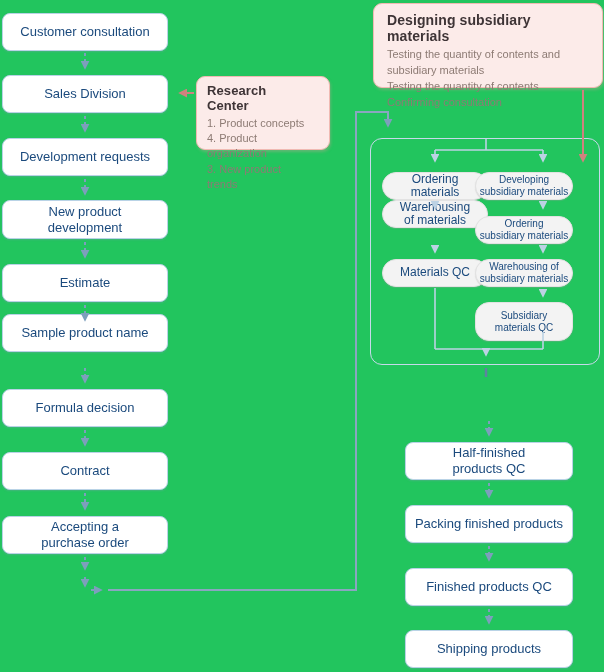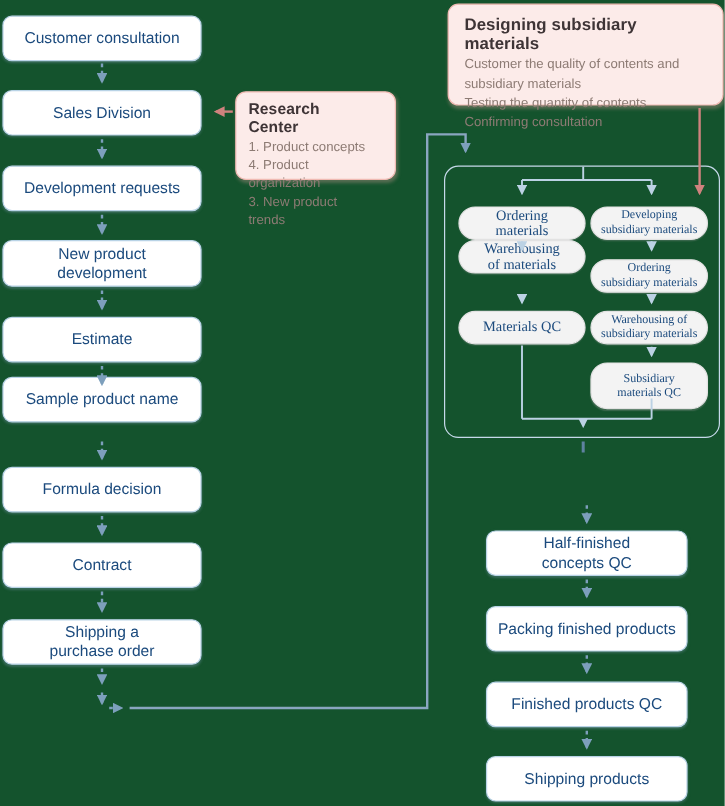--- a/index.html
+++ b/index.html
@@ -1,38 +1,38 @@
 <!DOCTYPE html>
 <html><head>
 <meta charset="utf-8">
 <style>
   html,body { margin:0; padding:0; background:#ffffff; }
   .canvas {
-    position:relative; width:604px; height:672px; background:#14532d;
+    position:relative; width:604px; height:672px; background:#22c55e;
     font-family:"Liberation Sans", sans-serif; overflow:hidden;
   }
   .wires { position:absolute; left:0; top:0; width:604px; height:672px;
     pointer-events:none; z-index:5; }
   .fbox {
     position:absolute; display:flex; align-items:center; justify-content:center;
     text-align:center; background:#ffffff; border:1px solid #b9d3e6;
     border-radius:8px; color:#1b4a7d; font-size:13px; line-height:1.22;
     white-space:pre-line; box-shadow:0 1px 2px rgba(130,155,180,.35);
     box-sizing:border-box; z-index:2;
   }
   .left-col  { left:2px;  width:166px; height:38px; }
   .right-col { left:405px; width:168px; height:38px; }
   .pill {
     position:absolute; display:flex; align-items:center; justify-content:center;
     text-align:center; background:#f3f3f3; border:1px solid #e2e2e2;
     border-radius:14px; color:#1b4a7d; white-space:pre-line;
-    box-shadow:0 1px 1px rgba(160,160,160,.3); box-sizing:border-box; z-index:3;font-family:Liberation Serif, serif;
+    box-shadow:0 1px 1px rgba(160,160,160,.3); box-sizing:border-box; z-index:3;
   }
   .lp { left:382px; width:106px; height:28px; font-size:12px; line-height:1.12; }
-  .rp { left:492px; width:98px;  height:28px; font-size:10px; line-height:1.18; }
+  .rp { left:475px; width:98px;  height:28px; font-size:10px; line-height:1.18; }
   .container-frame {
     position:absolute; left:370px; top:138px; width:230px; height:227px;
     border:1px solid #c6d9ea; border-radius:12px; box-sizing:border-box; z-index:1;
   }
   .pinkbox {
     position:absolute; background:#fcebe9; border:1px solid #f0bab3;
     border-radius:9px; box-shadow:1px 2px 3px rgba(215,160,155,.35);
     box-sizing:border-box; z-index:2;
   }
   .research  { left:196px; top:76px; width:134px; height:74px; padding:6px 21px 5px 10px; }
@@ -53,33 +53,33 @@
 
   <div class="fbox left-col" style="top:13px">Customer consultation</div>
   <div class="fbox left-col" style="top:75px">Sales Division</div>
   <div class="fbox left-col" style="top:138px">Development requests</div>
   <div class="fbox left-col" style="top:200px;height:39px">New product
 development</div>
   <div class="fbox left-col" style="top:264px">Estimate</div>
   <div class="fbox left-col" style="top:314px">Sample product name</div>
   <div class="fbox left-col" style="top:389px">Formula decision</div>
   <div class="fbox left-col" style="top:452px">Contract</div>
-  <div class="fbox left-col" style="top:516px">Shipping a
+  <div class="fbox left-col" style="top:516px">Accepting a
 purchase order</div>
 
   <div class="pinkbox research">
     <div class="title">Research Center</div>
     <div class="item">1. Product concepts</div>
     <div class="item">4. Product organization</div>
     <div class="item">3. New product trends</div>
   </div>
 
   <div class="pinkbox designing">
     <div class="title">Designing subsidiary materials</div>
-    <div class="line">Customer the quality of contents and
+    <div class="line">Testing the quantity of contents and
 subsidiary materials</div>
     <div class="line">Testing the quantity of contents</div>
     <div class="line">Confirming consultation</div>
   </div>
 
   <div class="pill lp" style="top:172px">Ordering
 materials</div>
   <div class="pill lp" style="top:200px">Warehousing
 of materials</div>
   <div class="pill lp" style="top:259px">Materials QC</div>
@@ -87,21 +87,21 @@
   <div class="pill rp" style="top:172px">Developing
 subsidiary materials</div>
   <div class="pill rp" style="top:216px">Ordering
 subsidiary materials</div>
   <div class="pill rp" style="top:259px">Warehousing of
 subsidiary materials</div>
   <div class="pill rp" style="top:302px;height:39px">Subsidiary
 materials QC</div>
 
   <div class="fbox right-col" style="top:442px">Half-finished
-concepts QC</div>
+products QC</div>
   <div class="fbox right-col" style="top:505px">Packing finished products</div>
   <div class="fbox right-col" style="top:568px">Finished products QC</div>
   <div class="fbox right-col" style="top:630px">Shipping products</div>
 
   <svg class="wires" viewBox="0 0 604 672" xmlns="http://www.w3.org/2000/svg">
     <defs>
       <marker id="arrSlate" viewBox="0 0 10 10" refX="8" refY="5" markerWidth="4.5" markerHeight="4.5" orient="auto">
         <path d="M0,0 L10,5 L0,10 Z" fill="#7d9fbc"></path>
       </marker>
       <marker id="arrBlue" viewBox="0 0 10 10" refX="8" refY="5" markerWidth="5.5" markerHeight="5.5" orient="auto">

